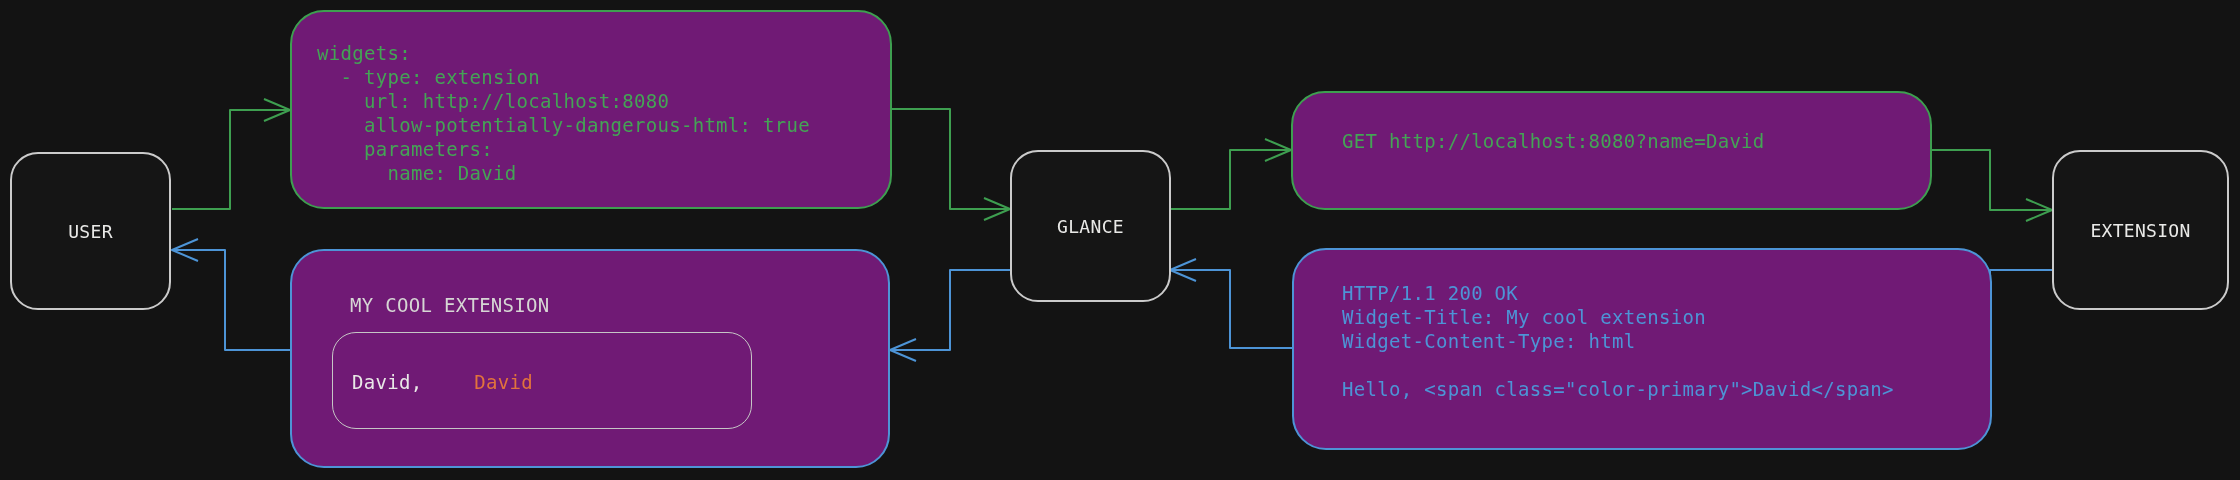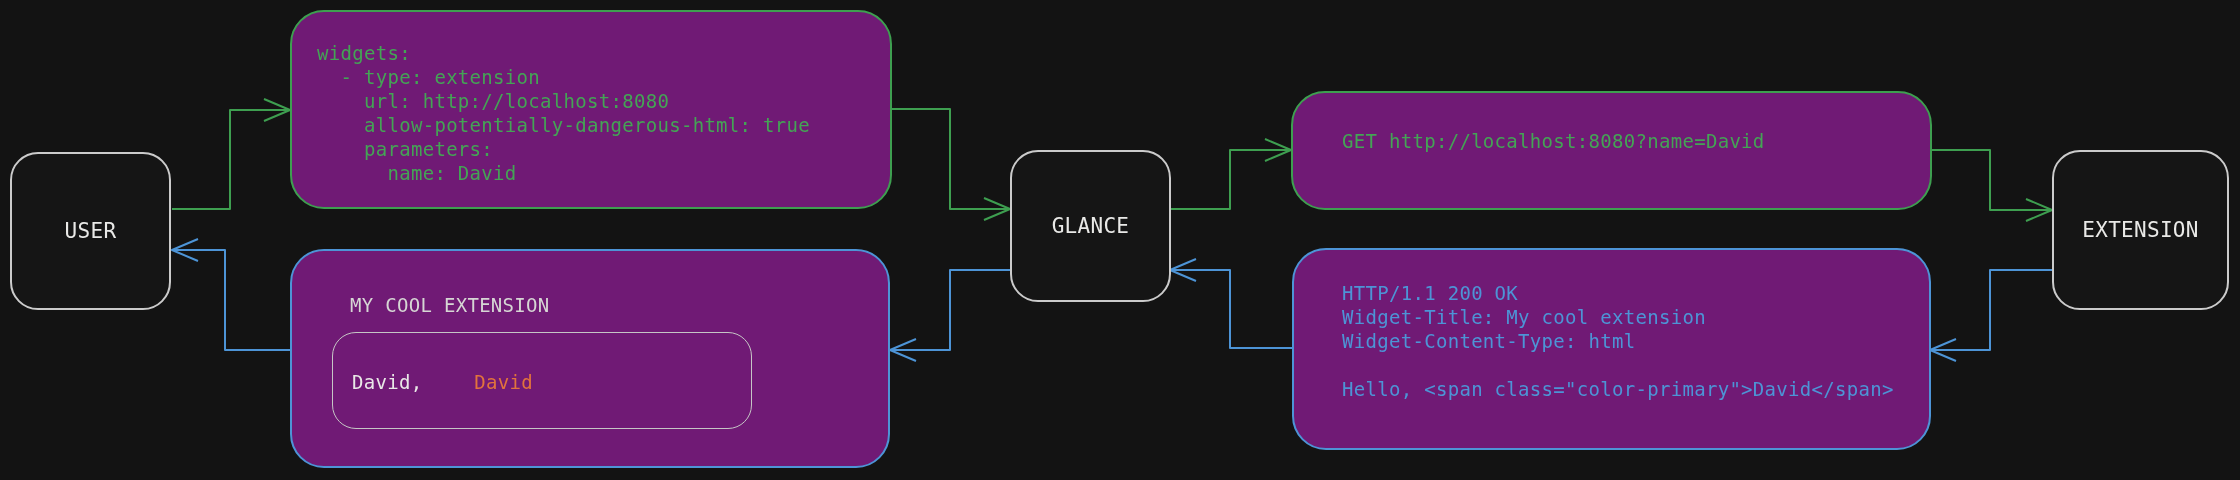--- a/index.html
+++ b/index.html
@@ -8,36 +8,36 @@
     font-family:"DejaVu Sans Mono","Liberation Mono",monospace;overflow:hidden;
   }
   svg.edges{position:absolute;left:0;top:0;}
   svg.edges path{fill:none;stroke-width:2px;stroke-linejoin:round;stroke-linecap:butt;}
   svg.edges .green{stroke:#3e9f50;}
   svg.edges .blue{stroke:#4d94d6;}
 
   .node{
     position:absolute;border:2px solid #cbcbcb;border-radius:28px;
     display:flex;align-items:center;justify-content:center;
-    color:#e9e9e7;font-size:21px;letter-spacing:0.3px;background:#151515;
+    color:#e9e9e7;font-size:18px;letter-spacing:0.3px;background:#151515;
     box-sizing:border-box;
   }
   #node-user{left:10px;top:152px;width:161px;height:158px;}
   #node-glance{left:1010px;top:150px;width:161px;height:152px;}
   #node-extension{left:2052px;top:150px;width:177px;height:160px;}
 
   .codebox{
     position:absolute;border-radius:34px;border:2px solid;box-sizing:border-box;
     background:#701a75;
   }
   .codebox.green{border-color:#3e9f50;}
   .codebox.blue{border-color:#4d94d6;}
   #box-config{left:290px;top:10px;width:602px;height:199px;}
   #box-request{left:1291px;top:91px;width:641px;height:119px;}
-  #box-response{left:1292px;top:248px;width:639px;height:202px;}
+  #box-response{left:1292px;top:248px;width:700px;height:202px;}
   #box-widget{left:290px;top:249px;width:600px;height:219px;}
 
   pre.code{
     margin:0;position:absolute;font-family:inherit;
     font-size:19px;line-height:24.1px;letter-spacing:0.3px;white-space:pre;
   }
   pre.code.green{color:#44a455;left:25px;top:29px;}
   #box-request pre.code{color:#44a455;left:49px;top:20px;line-height:24px;margin-top:16px;}
   #box-response pre.code{color:#4d94d6;left:48px;top:31px;line-height:24px;}
 

